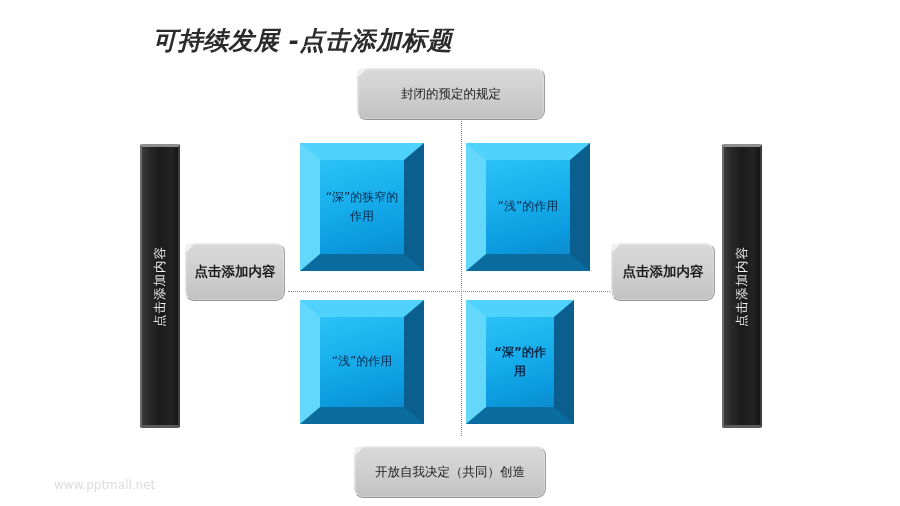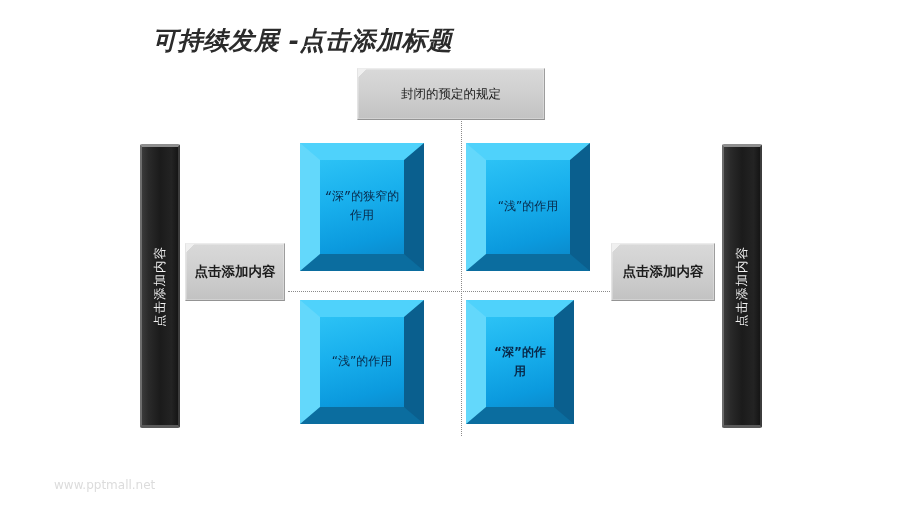--- a/index.html
+++ b/index.html
@@ -79,20 +79,21 @@
     border-bottom: 1px solid #949494;
     box-shadow: inset 0 0 0 1px rgba(255,255,255,0.25);
     display: flex;
     align-items: center;
     justify-content: center;
     text-align: center;
     color: #1c1c1c;
     font-size: 12.5px;
     line-height: 1.45;
     box-sizing: border-box;
+    border-radius: 9px;
   }
   .graybox::before {
     content: "";
     position: absolute;
     left: 0; top: 0;
     width: 9px; height: 9px;
     background: linear-gradient(135deg, #f0f0f0 0%, #f0f0f0 45%, rgba(240,240,240,0) 46%);
   }
   .graybox-top {
     left: 357px; top: 68px;
@@ -169,21 +170,21 @@
     align-items: center;
     justify-content: center;
     text-align: center;
     color: #08294a;
     font-size: 12px;
     line-height: 1.6;
     box-sizing: border-box;
     padding: 4px;
   }
 
-  .cube-tl { left: 300px; top: 143px; width: 124px; height: 128px; font-family: Liberation Mono, monospace; }
+  .cube-tl { left: 300px; top: 143px; width: 124px; height: 128px; }
   .cube-tr { left: 466px; top: 143px; width: 124px; height: 128px; }
   .cube-bl { left: 300px; top: 300px; width: 124px; height: 124px; }
   .cube-br { left: 466px; top: 300px; width: 108px; height: 124px; font-weight: bold; }
 
   .cube-tl .bev, .cube-tr .bev, .cube-bl .bev, .cube-br .bev {
     border-width: 17px 20px 17px 20px;
   }
   .cube-tl .inner, .cube-tr .inner, .cube-bl .inner, .cube-br .inner {
     left: 20px; right: 20px; top: 17px; bottom: 17px;
   }
@@ -195,20 +196,23 @@
 
   <div class="title">可持续发展 -点击添加标题</div>
 
   <div class="axis-v"></div>
   <div class="axis-h"></div>
 
   <div class="graybox graybox-top">
     <span>封闭的预定的规定</span>
   </div>
 
+  <div class="graybox graybox-bottom">
+    <span>开放自我决定（共同）创造</span>
+  </div>
 
   <div class="graybox graybox-left">
     <span>点击添加内容</span>
   </div>
 
   <div class="graybox graybox-right">
     <span>点击添加内容</span>
   </div>
 
   <div class="blackbar blackbar-left">

